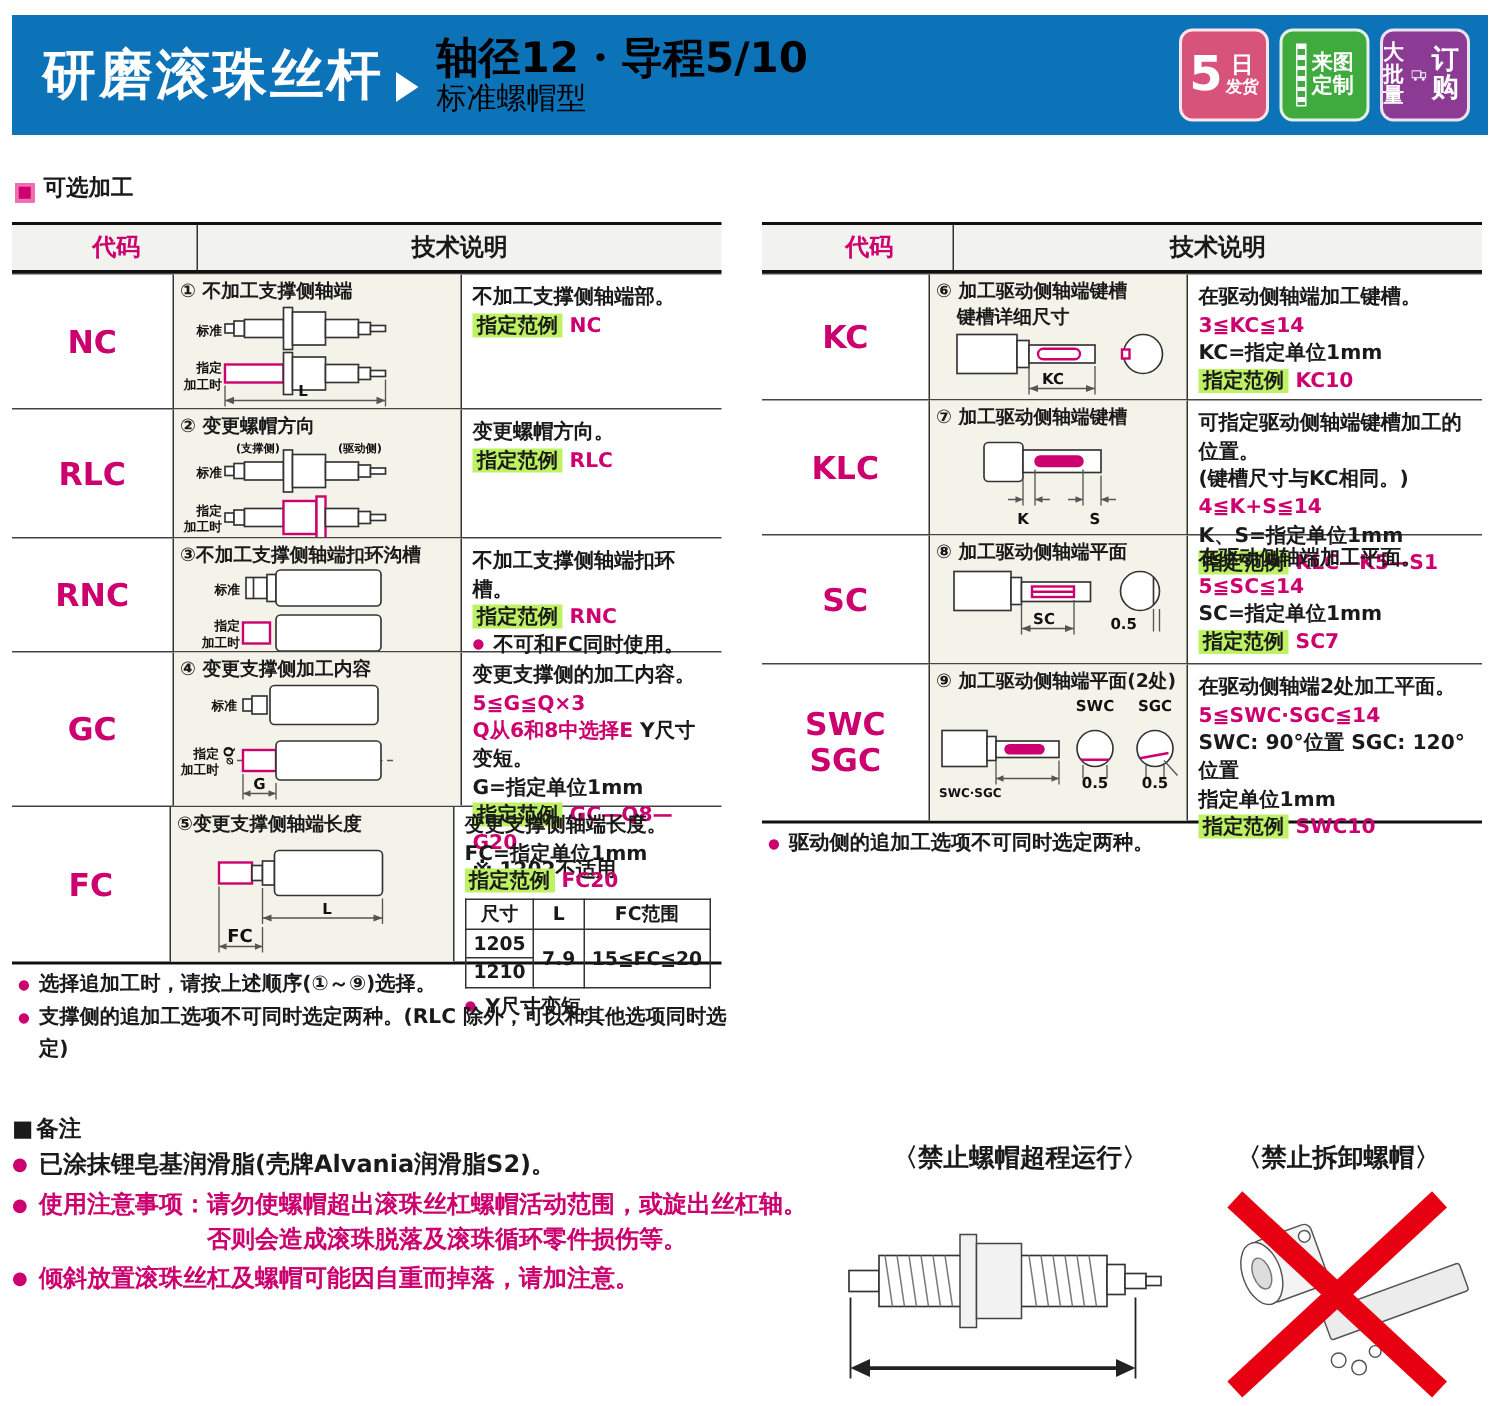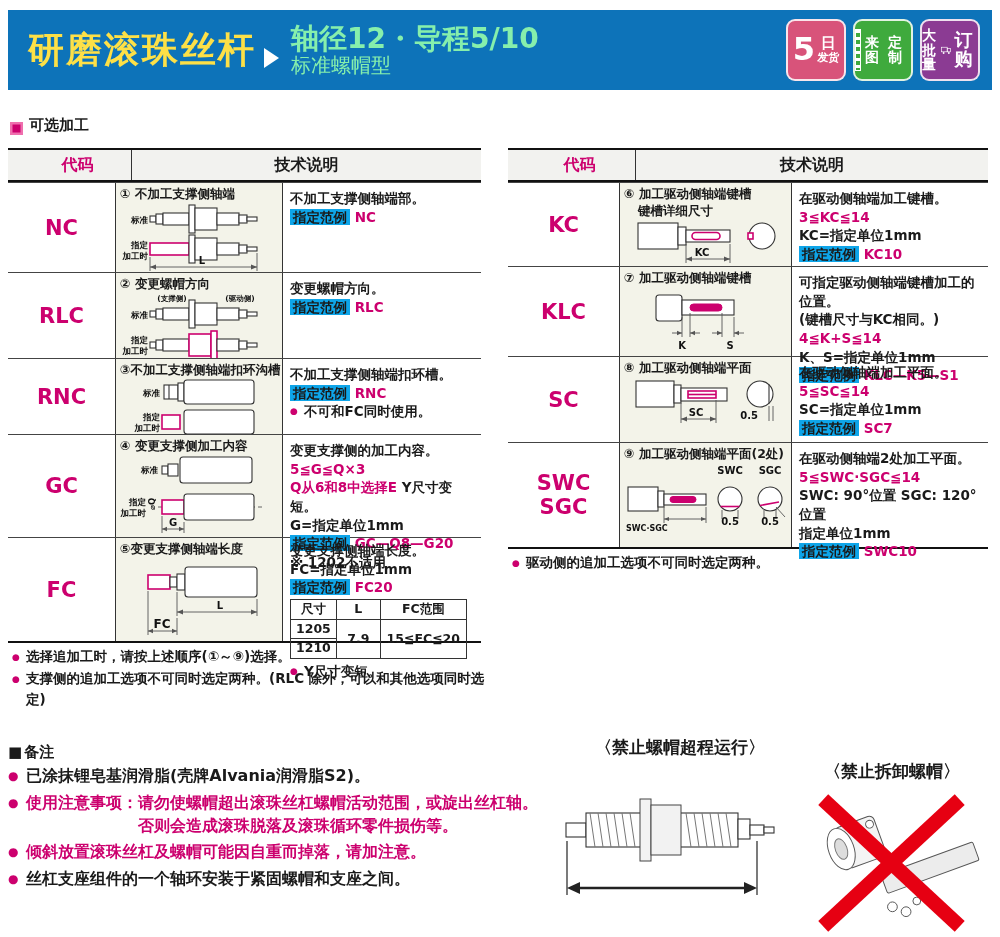--- a/index.html
+++ b/index.html
@@ -9,39 +9,39 @@
     --dimline:#555;
     --cream:#f3f3e9;
   }
   *{box-sizing:border-box;margin:0;padding:0;}
   body{font-family:"DejaVu Sans","Liberation Sans",sans-serif;background:#fff;}
   .page{position:relative;width:1000px;height:937px;background:#fff;overflow:hidden;color:var(--ink);}
 
   
   .header{position:absolute;left:8px;top:10px;width:984px;height:80px;background:var(--blue);
           display:flex;align-items:center;}
-  .h-title{color:#fde047;font-size:36px;font-weight:bold;margin-left:20px;letter-spacing:2px;white-space:nowrap;}
+  .h-title{color:#ffffff;font-size:36px;font-weight:bold;margin-left:20px;letter-spacing:2px;white-space:nowrap;}
   .h-arrow{width:0;height:0;border-left:15px solid #fff;border-top:10px solid transparent;
            border-bottom:10px solid transparent;margin:16px 0 0 8px;}
-  .h-sub{margin-left:12px;color:#86efac;line-height:1.12;white-space:nowrap;}
+  .h-sub{margin-left:12px;color:#000000;line-height:1.12;white-space:nowrap;}
   .h-sub1{font-size:28px;font-weight:bold;}
   .h-sub2{font-size:20px;}
   .badges{margin-left:auto;margin-right:12px;display:flex;gap:7px;}
   .badge{width:60px;height:62px;border-radius:9px;border:2px solid rgba(255,255,255,.85);
          display:flex;flex-direction:row;align-items:center;justify-content:center;
          color:#fff;font-weight:bold;line-height:1.05;}
   .badge-pink{background:#d8537a;flex-direction:row;gap:2px;}
   .badge-pink .big{font-size:32px;}
   .badge-pink .col{display:flex;flex-direction:column;align-items:center;}
   .badge-pink .mid{font-size:15px;}
   .badge-pink .small{font-size:11px;}
   .badge-green{background:#3faa3d;flex-direction:row;gap:4px;}
   .ruler{width:7px;height:42px;border:1px solid #fff;
          background:repeating-linear-gradient(to bottom,#fff 0 3px,#3faa3d 3px 7px);}
-  .badge-green .col,.badge-purple .col{display:flex;flex-direction:row;align-items:center;font-size:14px;}
+  .badge-green .col,.badge-purple .col{display:flex;flex-direction:column;align-items:center;font-size:14px;}
   .badge-purple{background:#8b3b93;}
   .badge-purple .l1{font-size:14px;}
   .badge-purple .row2{display:flex;align-items:center;gap:3px;font-size:18px;justify-content:center;}
 
   
   .section{position:absolute;left:10px;top:116px;display:flex;align-items:flex-end;gap:6px;
            font-size:15px;font-weight:bold;}
   .sq{width:13px;height:13px;background:var(--mag);box-shadow:inset 0 0 0 2.5px #ef6fae;}
 
   
@@ -52,27 +52,27 @@
           align-items:center;font-size:16px;font-weight:bold;padding-left:16px;}
   .th-code{width:108px;text-align:center;color:var(--mag);border-right:1px solid #333;
            height:100%;display:flex;align-items:center;justify-content:center;}
   .tbl-right .th-code{width:112px;}
   .th-desc{flex:1;text-align:center;}
   .tr{display:flex;border-top:1px solid #444;}
   .tr:first-of-type{border-top:none;}
   .td-code{width:108px;display:flex;flex-direction:column;align-items:center;justify-content:center;
            color:var(--mag);font-weight:bold;font-size:21px;border-right:1px solid #333;}
   .tbl-right .td-code{width:112px;}
-  .td-dg{width:167px;background:var(--cream);border-right:1px solid #333;padding:3px 4px 2px 4px;overflow:hidden;}
+  .td-dg{width:192px;background:var(--cream);border-right:1px solid #333;padding:3px 4px 2px 4px;overflow:hidden;}
   .tbl-right .td-dg{width:172px;}
   .td-desc{flex:1;padding:6px 7px;font-size:13.5px;font-weight:bold;line-height:1.38;}
   .dg-title{font-size:12.5px;font-weight:bold;white-space:nowrap;}
   .dg-title .t2{padding-left:14px;display:block;}
   .mag{color:var(--mag);}
-  .spec-label{background:#0ea5e9;padding:0 3px;}
+  .spec-label{background:#bef264;padding:0 3px;}
   .note-li{position:relative;padding-left:14px;}
   .note-li::before{content:"●";color:var(--mag);font-size:9px;position:absolute;left:0;top:3px;}
 
   
   .mini{border-collapse:collapse;font-size:12.5px;font-weight:bold;margin:2px 0 3px 0;}
   .mini th,.mini td{border:1px solid #333;padding:0 5px;text-align:center;line-height:1.5;}
 
   
   .foot{position:absolute;font-size:13.5px;font-weight:bold;line-height:1.6;}
   .foot .note-li::before{top:4px;}
@@ -83,21 +83,21 @@
   .remarks{position:absolute;left:8px;top:742px;width:555px;font-size:16px;font-weight:bold;line-height:1.42;}
   .rem-title{font-size:15px;margin-bottom:2px;}
   .rem-title::before{content:"■";margin-right:2px;}
   .rem-li{position:relative;padding-left:18px;margin-bottom:4px;}
   .rem-li::before{content:"●";color:var(--mag);font-size:12px;position:absolute;left:0;top:3px;}
   .indent{padding-left:112px;}
 
   
   .warn{position:absolute;text-align:center;}
   .warn-cap{font-size:17px;font-weight:bold;margin-bottom:4px;white-space:nowrap;}
-  .warn1{left:560px;top:736px;width:240px;}
+  .warn1{left:560px;top:760px;width:240px;}
   .warn2{left:792px;top:760px;width:200px;}
 
   
   svg{display:block;}
   .sh{fill:#fff;stroke:#333;stroke-width:1.1;}
   .shm{fill:#fff;stroke:var(--mag);stroke-width:1.6;}
   .fillm{fill:var(--mag);stroke:var(--mag);}
   .dim{stroke:var(--dimline);stroke-width:0.9;fill:none;}
   .dimf{fill:var(--dimline);}
   .svgt{font-family:"DejaVu Sans","Liberation Sans",sans-serif;font-size:10px;font-weight:bold;fill:#111;}
@@ -500,21 +500,20 @@
   </div>
 
   <div class="remarks">
     <div class="rem-title">备注</div>
     <div class="rem-li">已涂抹锂皂基润滑脂(壳牌Alvania润滑脂S2)。</div>
     <div class="rem-li mag">
       <div>使用注意事项：请勿使螺帽超出滚珠丝杠螺帽活动范围，或旋出丝杠轴。</div>
       <div class="indent">否则会造成滚珠脱落及滚珠循环零件损伤等。</div>
     </div>
     <div class="rem-li mag">倾斜放置滚珠丝杠及螺帽可能因自重而掉落，请加注意。</div>
-    <div class="rem-li">丝杠支座组件的一个轴环安装于紧固螺帽和支座之间。</div>
   </div>
 
   <div class="warn warn1">
     <div class="warn-cap">〈禁止螺帽超程运行〉</div>
     <svg width="230" height="140" viewBox="0 0 230 140">
       <rect class="sh" x="6" y="60" width="20" height="14"></rect>
       <rect class="sh" x="26" y="50" width="152" height="34"></rect>
       <g stroke="#777" stroke-width="1">
         <line x1="30" y1="50" x2="35" y2="84"></line>
           <line x1="38" y1="50" x2="43" y2="84"></line>

